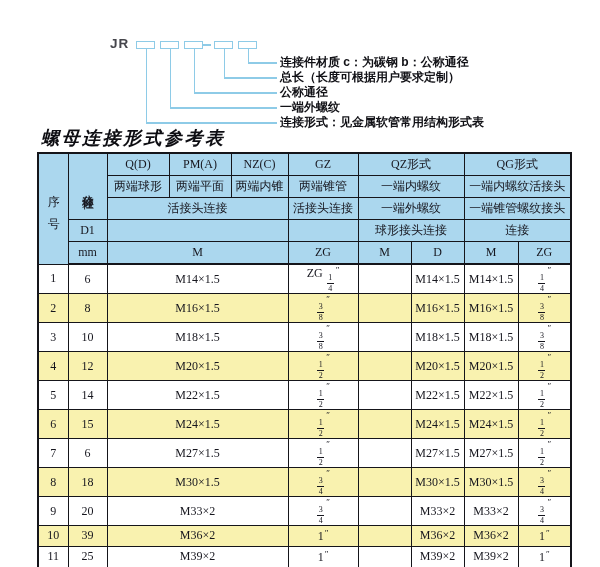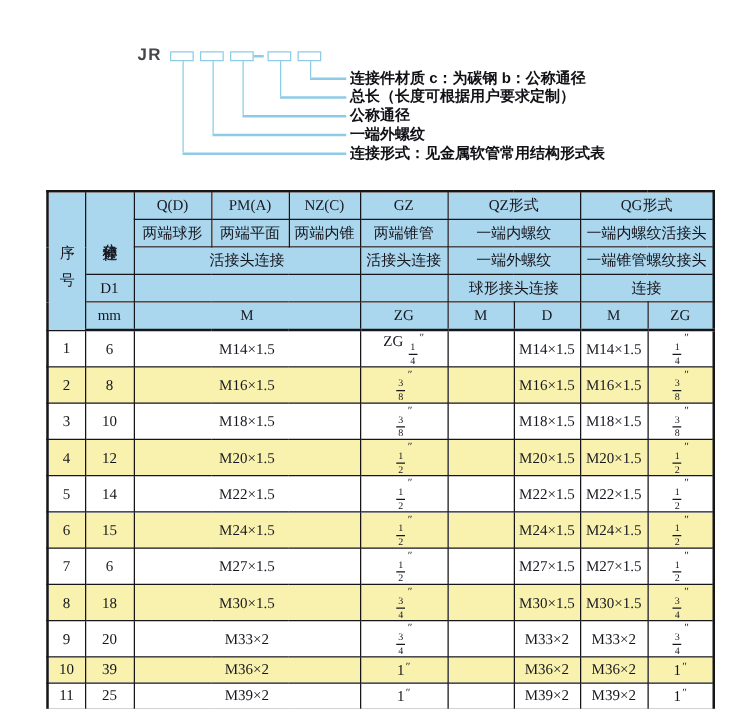--- a/index.html
+++ b/index.html
@@ -76,20 +76,21 @@
         <div class="dlabel" style="top: 85px;">公称通径</div>
         <div class="conn-v" style="left: 169.5px; top: 49px; height: 58px;"></div>
         <div class="conn-h" style="left: 169.5px; top: 107px; width: 107.5px;"></div>
         <div class="dlabel" style="top: 100px;">一端外螺纹</div>
         <div class="conn-v" style="left: 145.5px; top: 49px; height: 73px;"></div>
         <div class="conn-h" style="left: 145.5px; top: 122px; width: 131.5px;"></div>
         <div class="dlabel" style="top: 115px; font-family: Liberation Serif, serif;">连接形式：见金属软管常用结构形式表</div>
       </div>
   </div>
 
+  <div class="table-title">螺母连接形式参考表</div>
 
   <table class="ref">
     <colgroup>
       <col style="width:30px">
         <col style="width:39px">
         <col style="width:62px">
         <col style="width:62px">
       <col style="width:57px">
         <col style="width:70px">
         <col style="width:53px">

